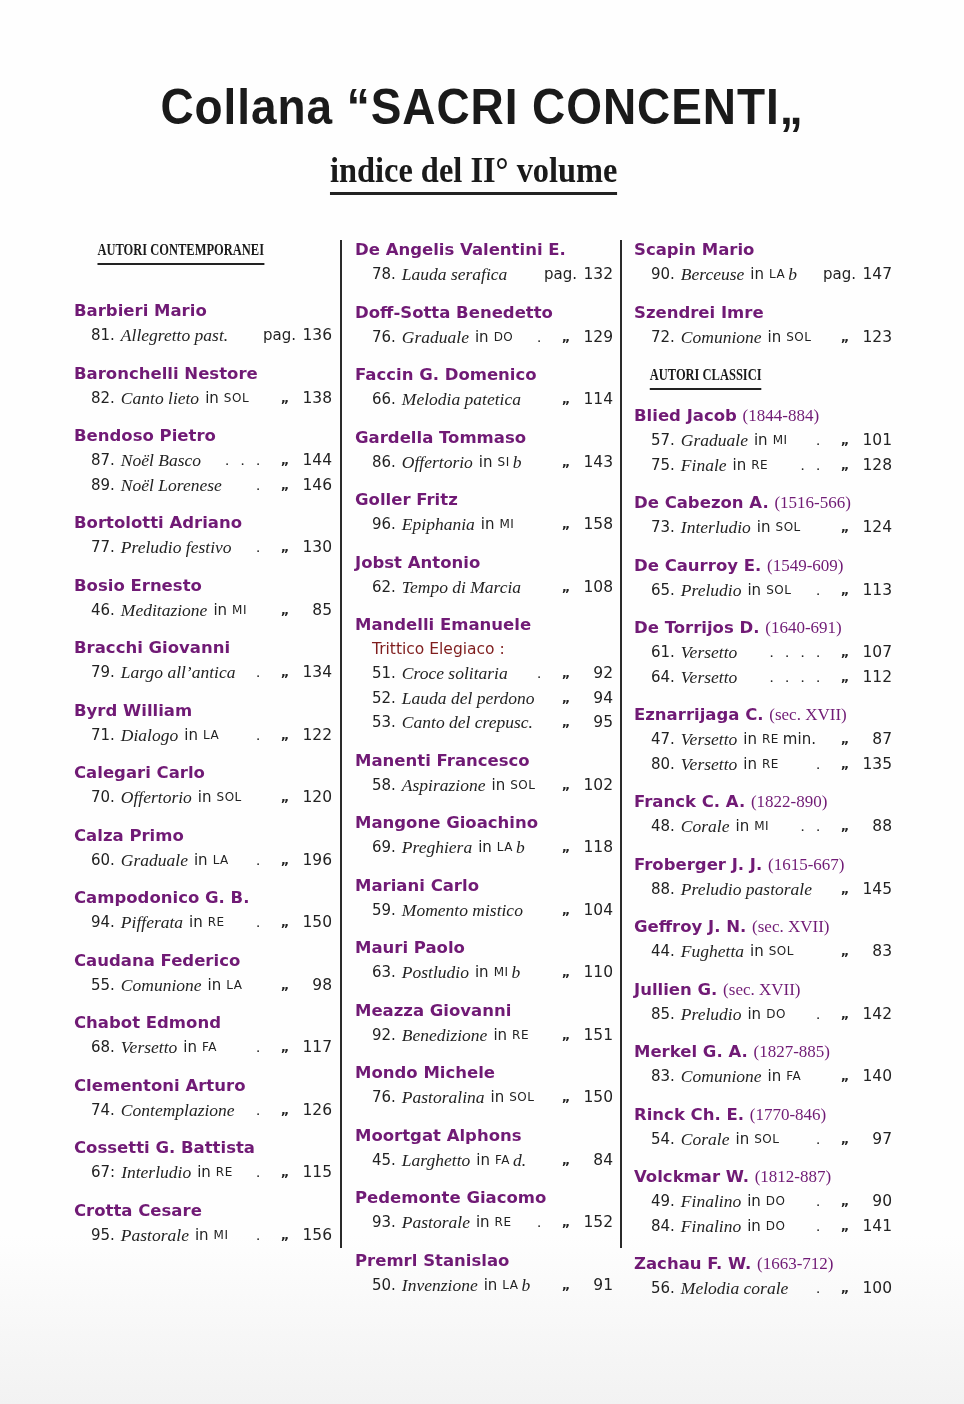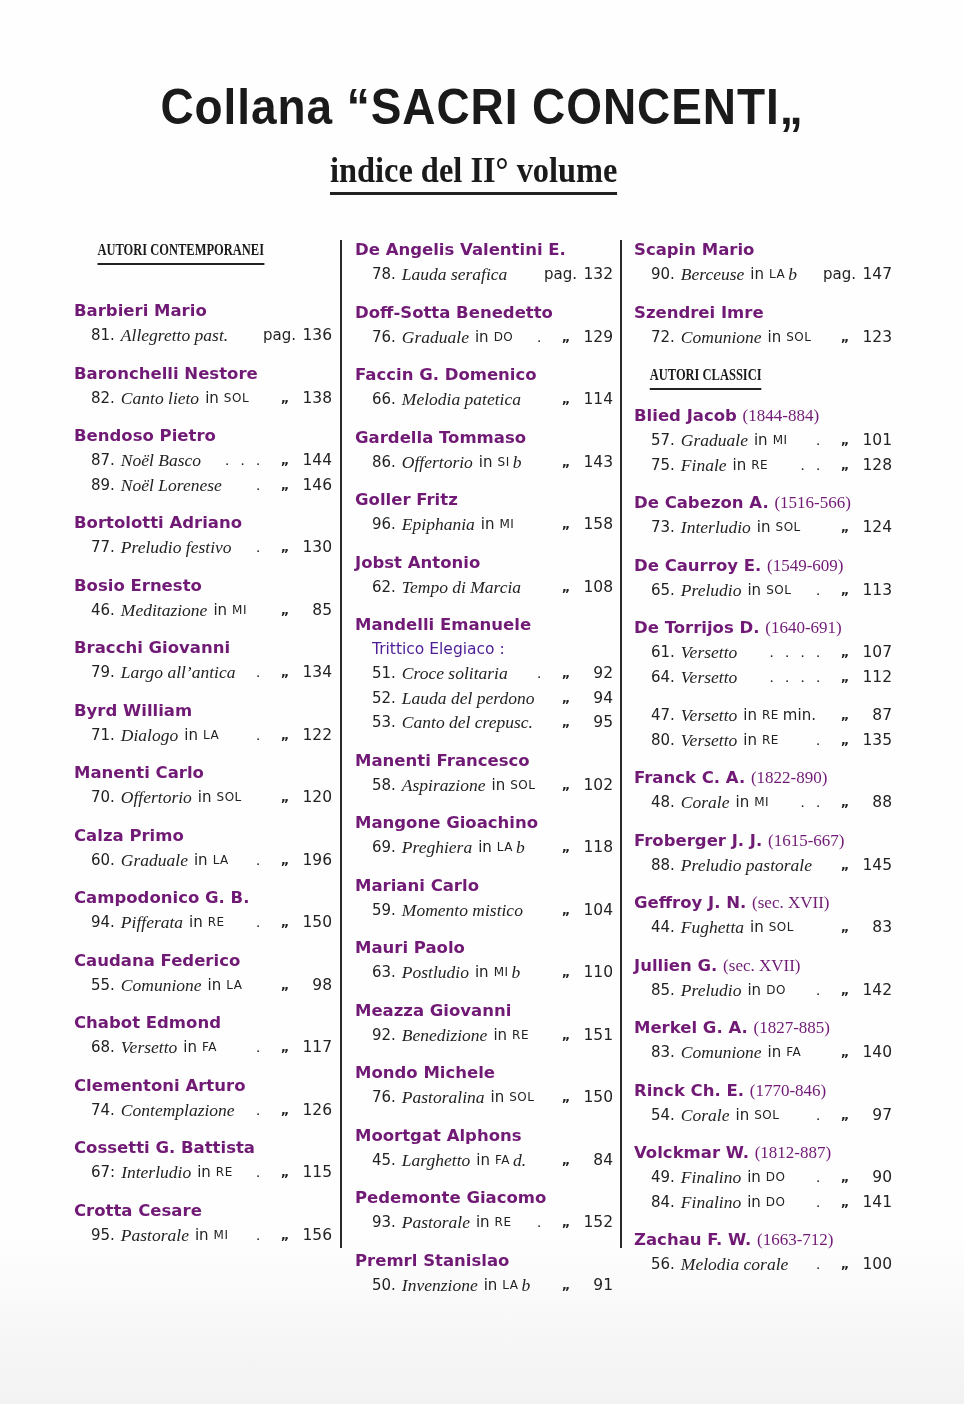--- a/index.html
+++ b/index.html
@@ -36,21 +36,21 @@
     display: inline-block; border-bottom: 2px solid #222; padding-bottom: 1px;
     transform: scaleX(0.78); line-height: 24px;
   }
   .col3 .section-head { margin: 10px 0 14px 0; }
   .author { margin-bottom: 14px; }
   .author-name {
     font-family: "DejaVu Sans", sans-serif; font-weight: 700; font-size: 16.5px;
     line-height: 24px; color: #701a75; white-space: nowrap;
   }
   .author-dates { font-family: "Liberation Serif", serif; font-weight: 400; font-size: 17px; }
-  .note { font-family: "DejaVu Sans", sans-serif; font-size: 15.5px; line-height: 24px; padding-left: 17px; color: #4c1d95; }
+  .note { font-family: "DejaVu Sans", sans-serif; font-size: 15.5px; line-height: 24px; padding-left: 17px; color: #7f1d1d; }
   .item {
     display: flex; align-items: flex-start; line-height: 24.5px; height: 24.5px;
     padding-left: 17px; font-family: "Liberation Serif", serif; font-size: 17.5px; color: #222;
     white-space: nowrap;
   }
   .item .num { font-family: "DejaVu Sans", sans-serif; font-size: 15px; margin-right: 6px; }
   .item .work { font-style: italic; }
   .item .in { font-family: "DejaVu Sans", sans-serif; font-size: 15px; margin-left: 6px; }
   .item .key { font-family: "DejaVu Sans", sans-serif; font-size: 12px; margin-left: 5px; letter-spacing: 0.5px; }
   .item .acc { font-style: italic; margin-left: 3px; }
@@ -151,21 +151,21 @@
           <span class="num">71.</span>
           <span class="work">Dialogo</span>
           <span class="in">in</span>
           <span class="key">LA</span>
           <span class="fill">.</span>
           <span class="ditto">„</span>
           <span class="page-num">122</span>
         </div>
       </div>
       <div class="author">
-        <div class="author-name"><span>Manenti Carlo</span></div>
+        <div class="author-name"><span>Calegari Carlo</span></div>
         <div class="item">
           <span class="num">70.</span>
           <span class="work">Offertorio</span>
           <span class="in">in</span>
           <span class="key">SOL</span>
           <span class="fill"></span>
           <span class="ditto">„</span>
           <span class="page-num">120</span>
         </div>
       </div>
@@ -539,20 +539,21 @@
         </div>
         <div class="item">
           <span class="num">64.</span>
           <span class="work">Versetto</span>
           <span class="fill">. . . .</span>
           <span class="ditto">„</span>
           <span class="page-num">112</span>
         </div>
       </div>
       <div class="author">
+        <div class="author-name"><span>Eznarrijaga C.</span> <span class="author-dates">(sec. XVII)</span></div>
         <div class="item">
           <span class="num">47.</span>
           <span class="work">Versetto</span>
           <span class="in">in</span>
           <span class="key">RE</span>
           <span class="extra">min.</span>
           <span class="fill"></span>
           <span class="ditto">„</span>
           <span class="page-num">87</span>
         </div>

